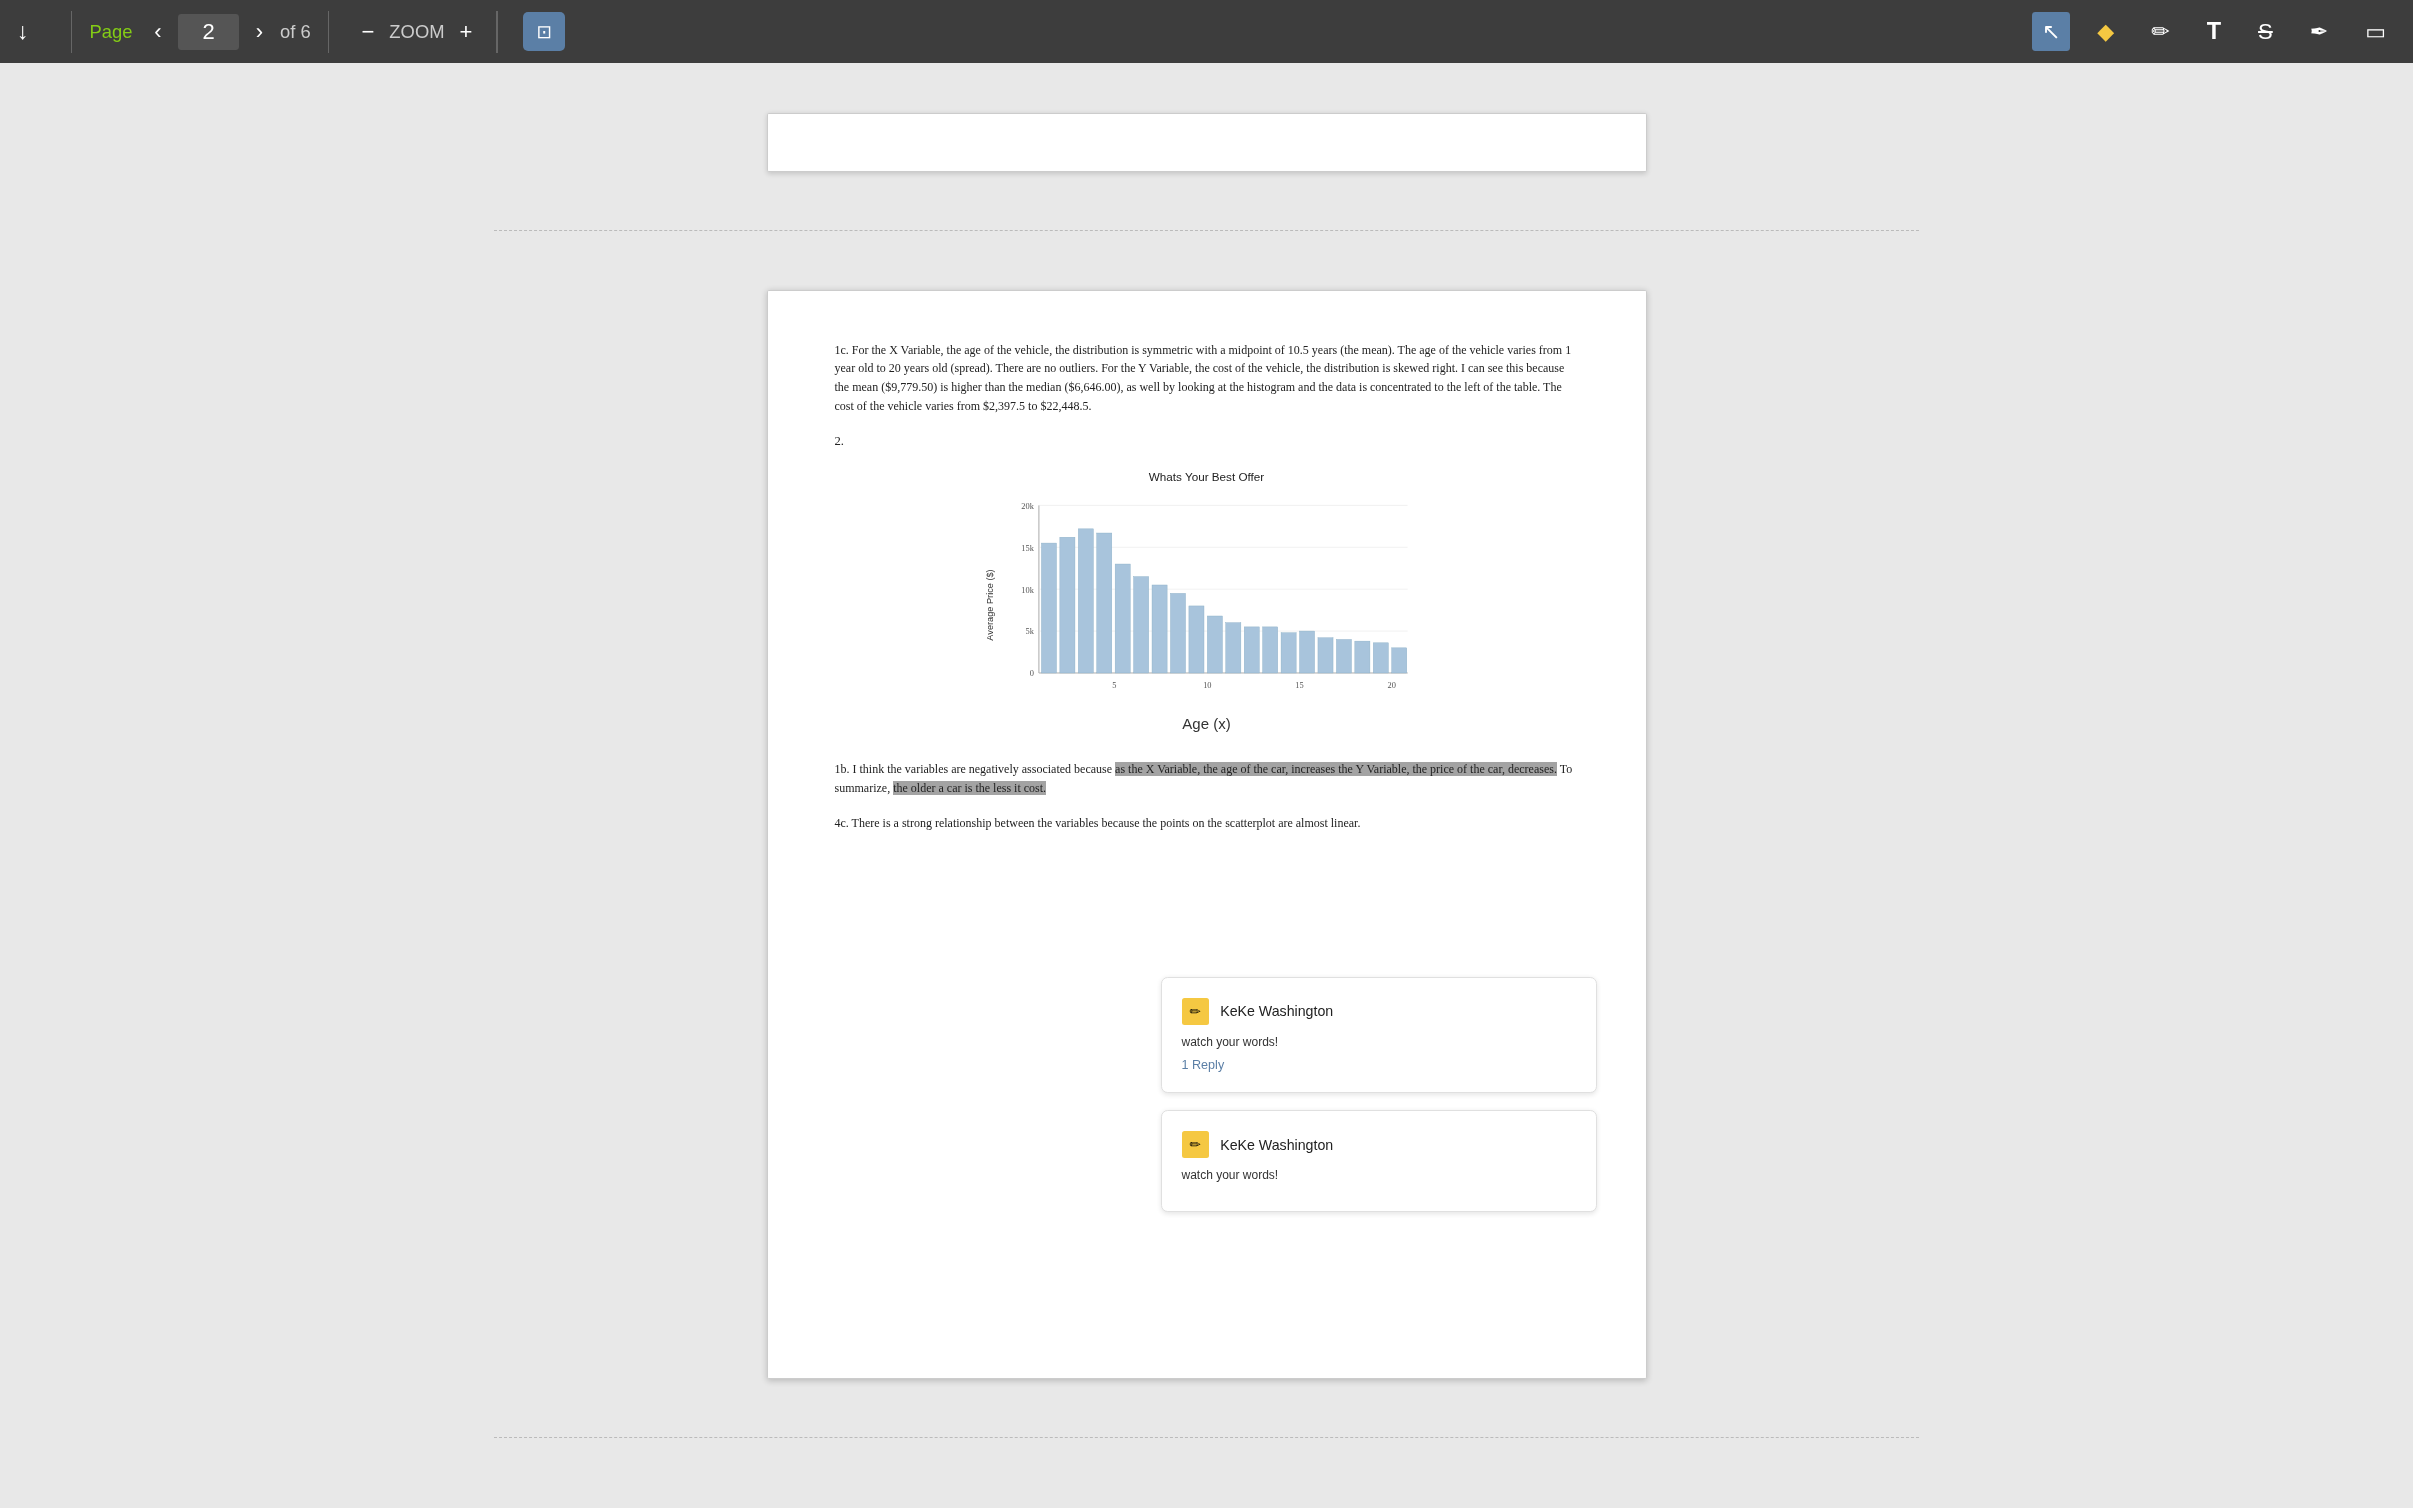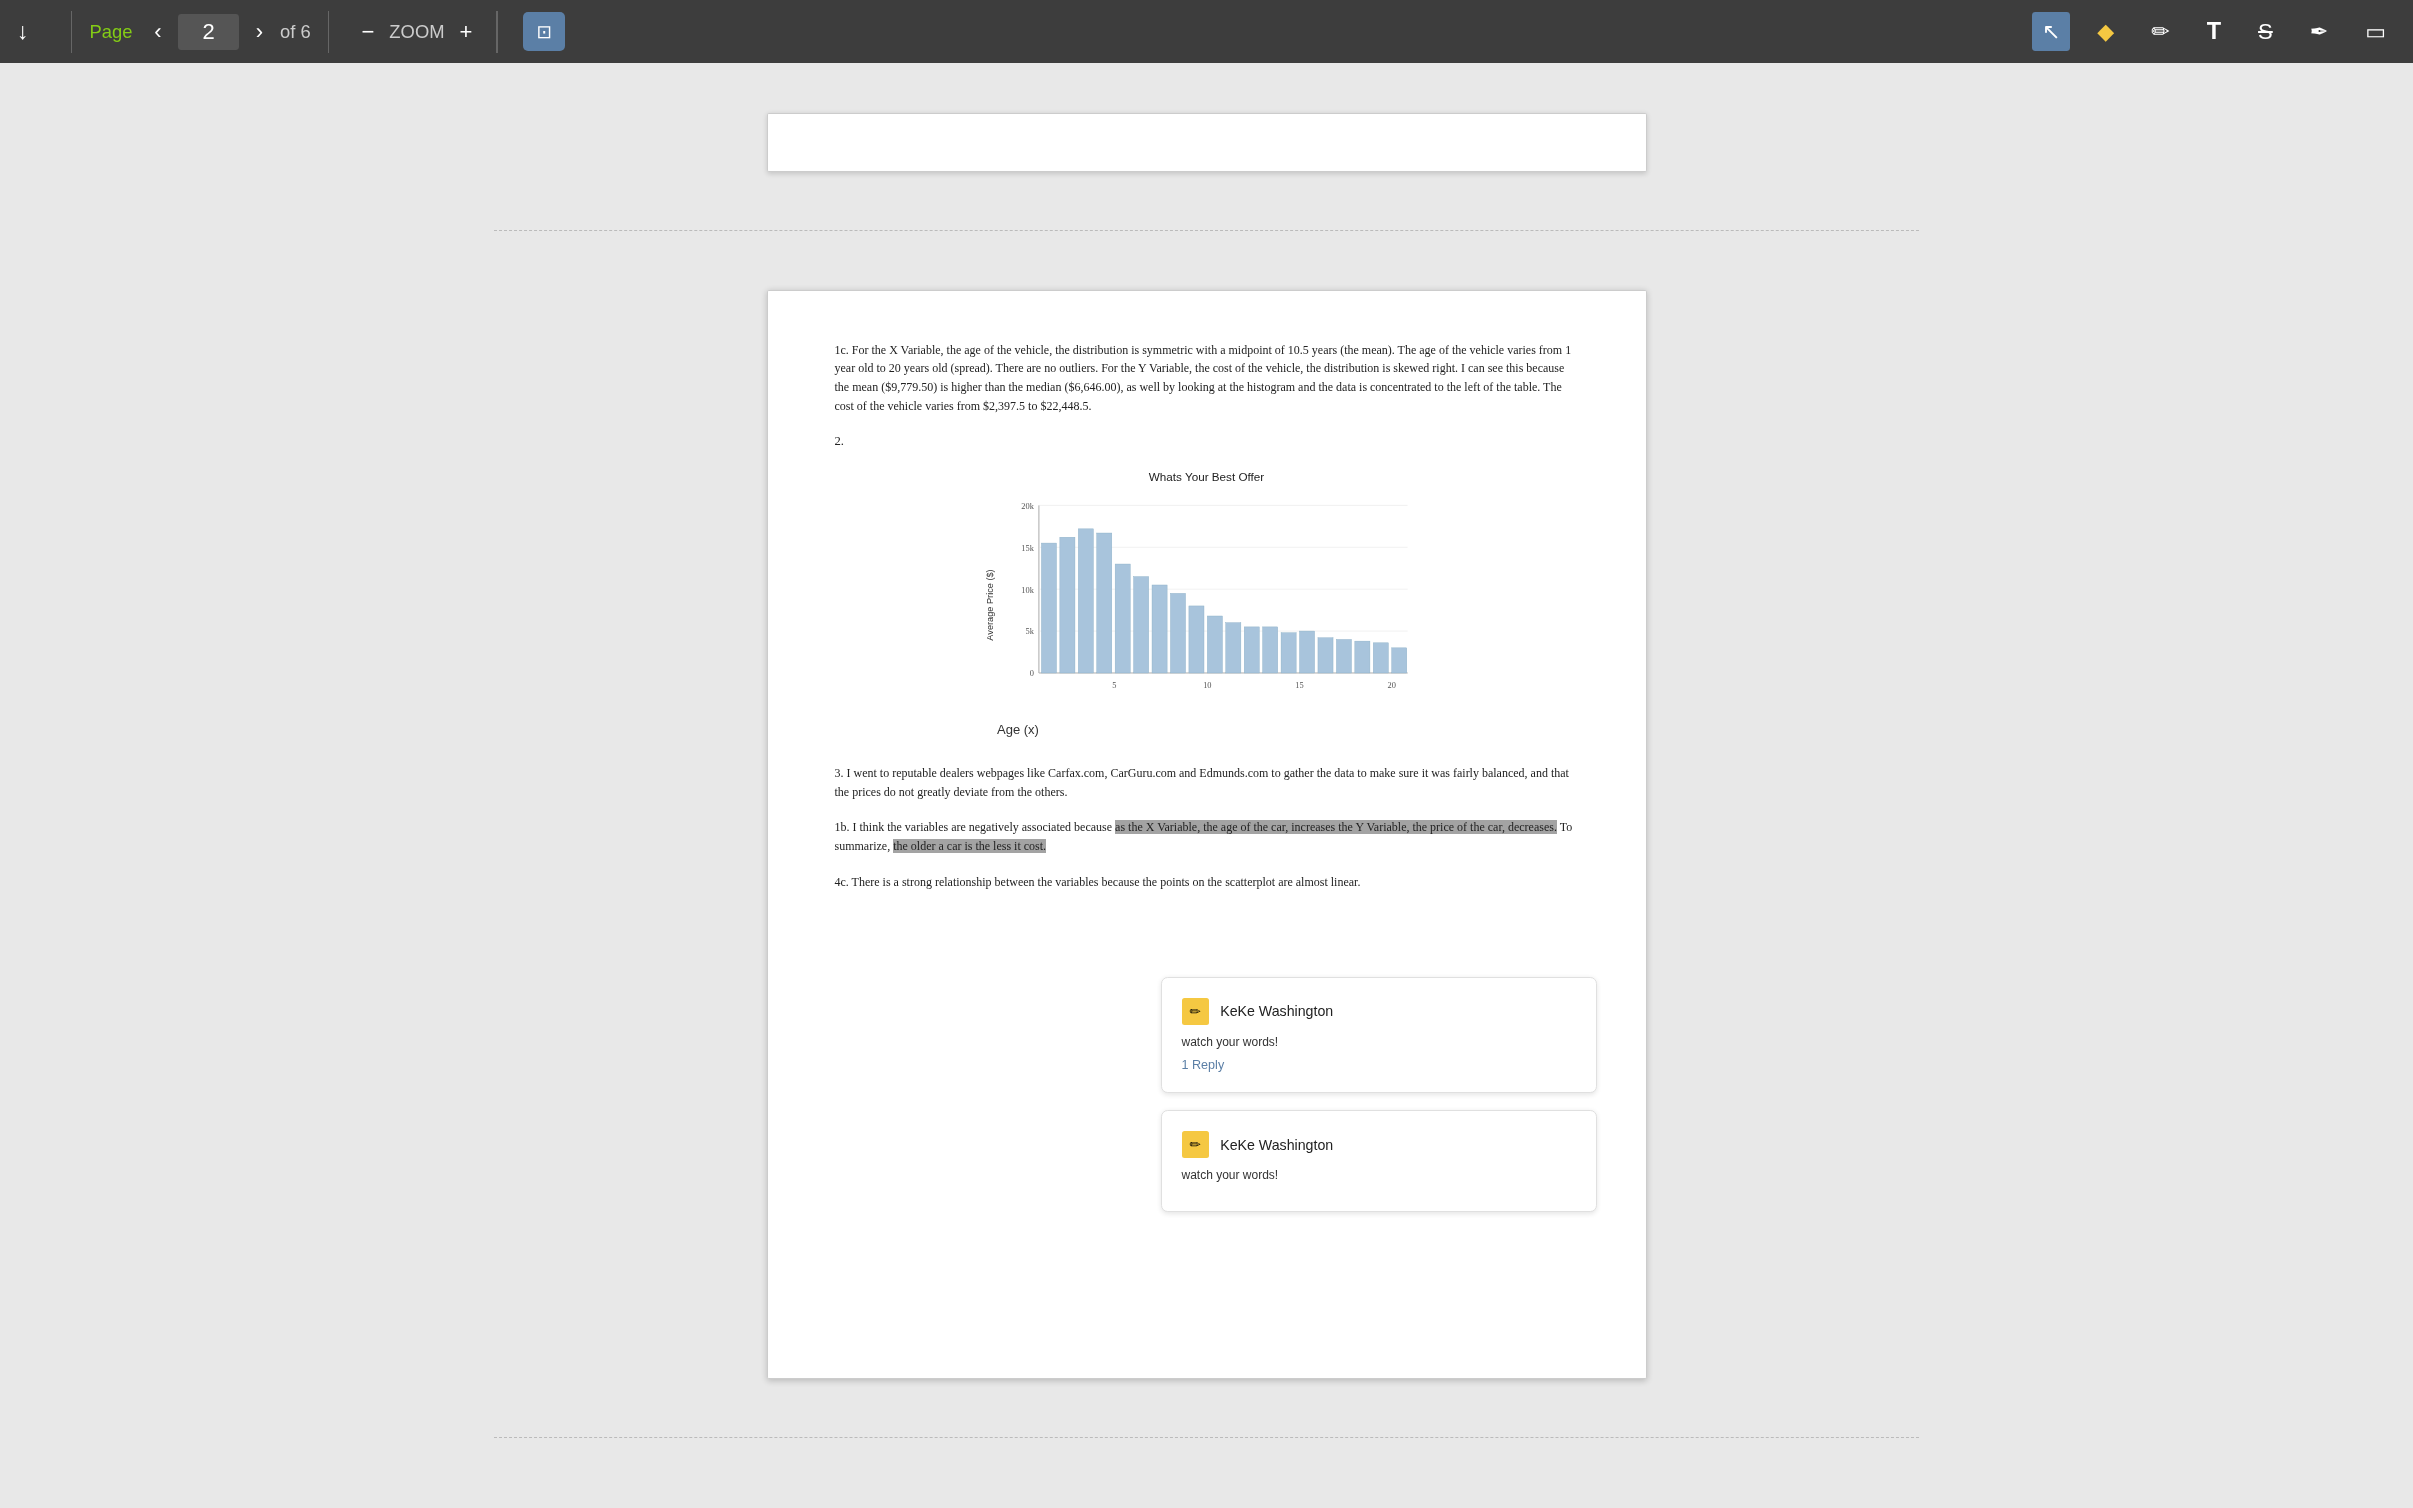--- a/index.html
+++ b/index.html
@@ -202,24 +202,24 @@
       position: absolute;
       left: -42px;
       top: 50%;
       transform: translateY(-50%) rotate(-90deg);
       font-size: 9.2px;
       font-family: Arial, sans-serif;
       white-space: nowrap;
       color: #333;
     }
     .x-axis-label {
-      text-align: left;
-      font-size: 13px;
-      font-family: Arial, sans-serif;
-      margin-top: 7px;
+      text-align: center;
+      font-size: 15px;
+      font-family: Arial, sans-serif;
+      margin-top: 0;
       color: #333;
     }
 
     .highlighted-text {
       background-color: #a3a3a3;
     }
 
     
     .comment-panel {
       position: absolute;
@@ -384,21 +384,20 @@
                 <text x="140" y="228" text-anchor="middle" font-size="10" fill="#555">5</text>
                 <text x="251" y="228" text-anchor="middle" font-size="10" fill="#555">10</text>
                 <text x="361" y="228" text-anchor="middle" font-size="10" fill="#555">15</text>
                 <text x="471" y="228" text-anchor="middle" font-size="10" fill="#555">20</text>
               </svg>
             </div>
           </div>
           <div class="x-axis-label">Age (x)</div>
         </div>
 
-        <p class="section-text">3.  I went to reputable dealers webpages like Carfax.com, CarGuru.com and Edmunds.com to gather the data to make sure it was fairly balanced, and that the prices do not greatly deviate from the others.</p>
 
 
         <p class="section-text">
           <span>1b.  I think the variables are negatively associated because </span><span class="highlighted-text">as the X Variable, the age of the car, increases the Y Variable, the price of the car, decreases.</span><span> To summarize, </span><span class="highlighted-text">the older a car is the less it cost.</span>
         </p>
 
         <p class="section-text">4c.  There is a strong relationship between the variables because the points on the scatterplot are almost linear.</p>
 
       </div>
 

